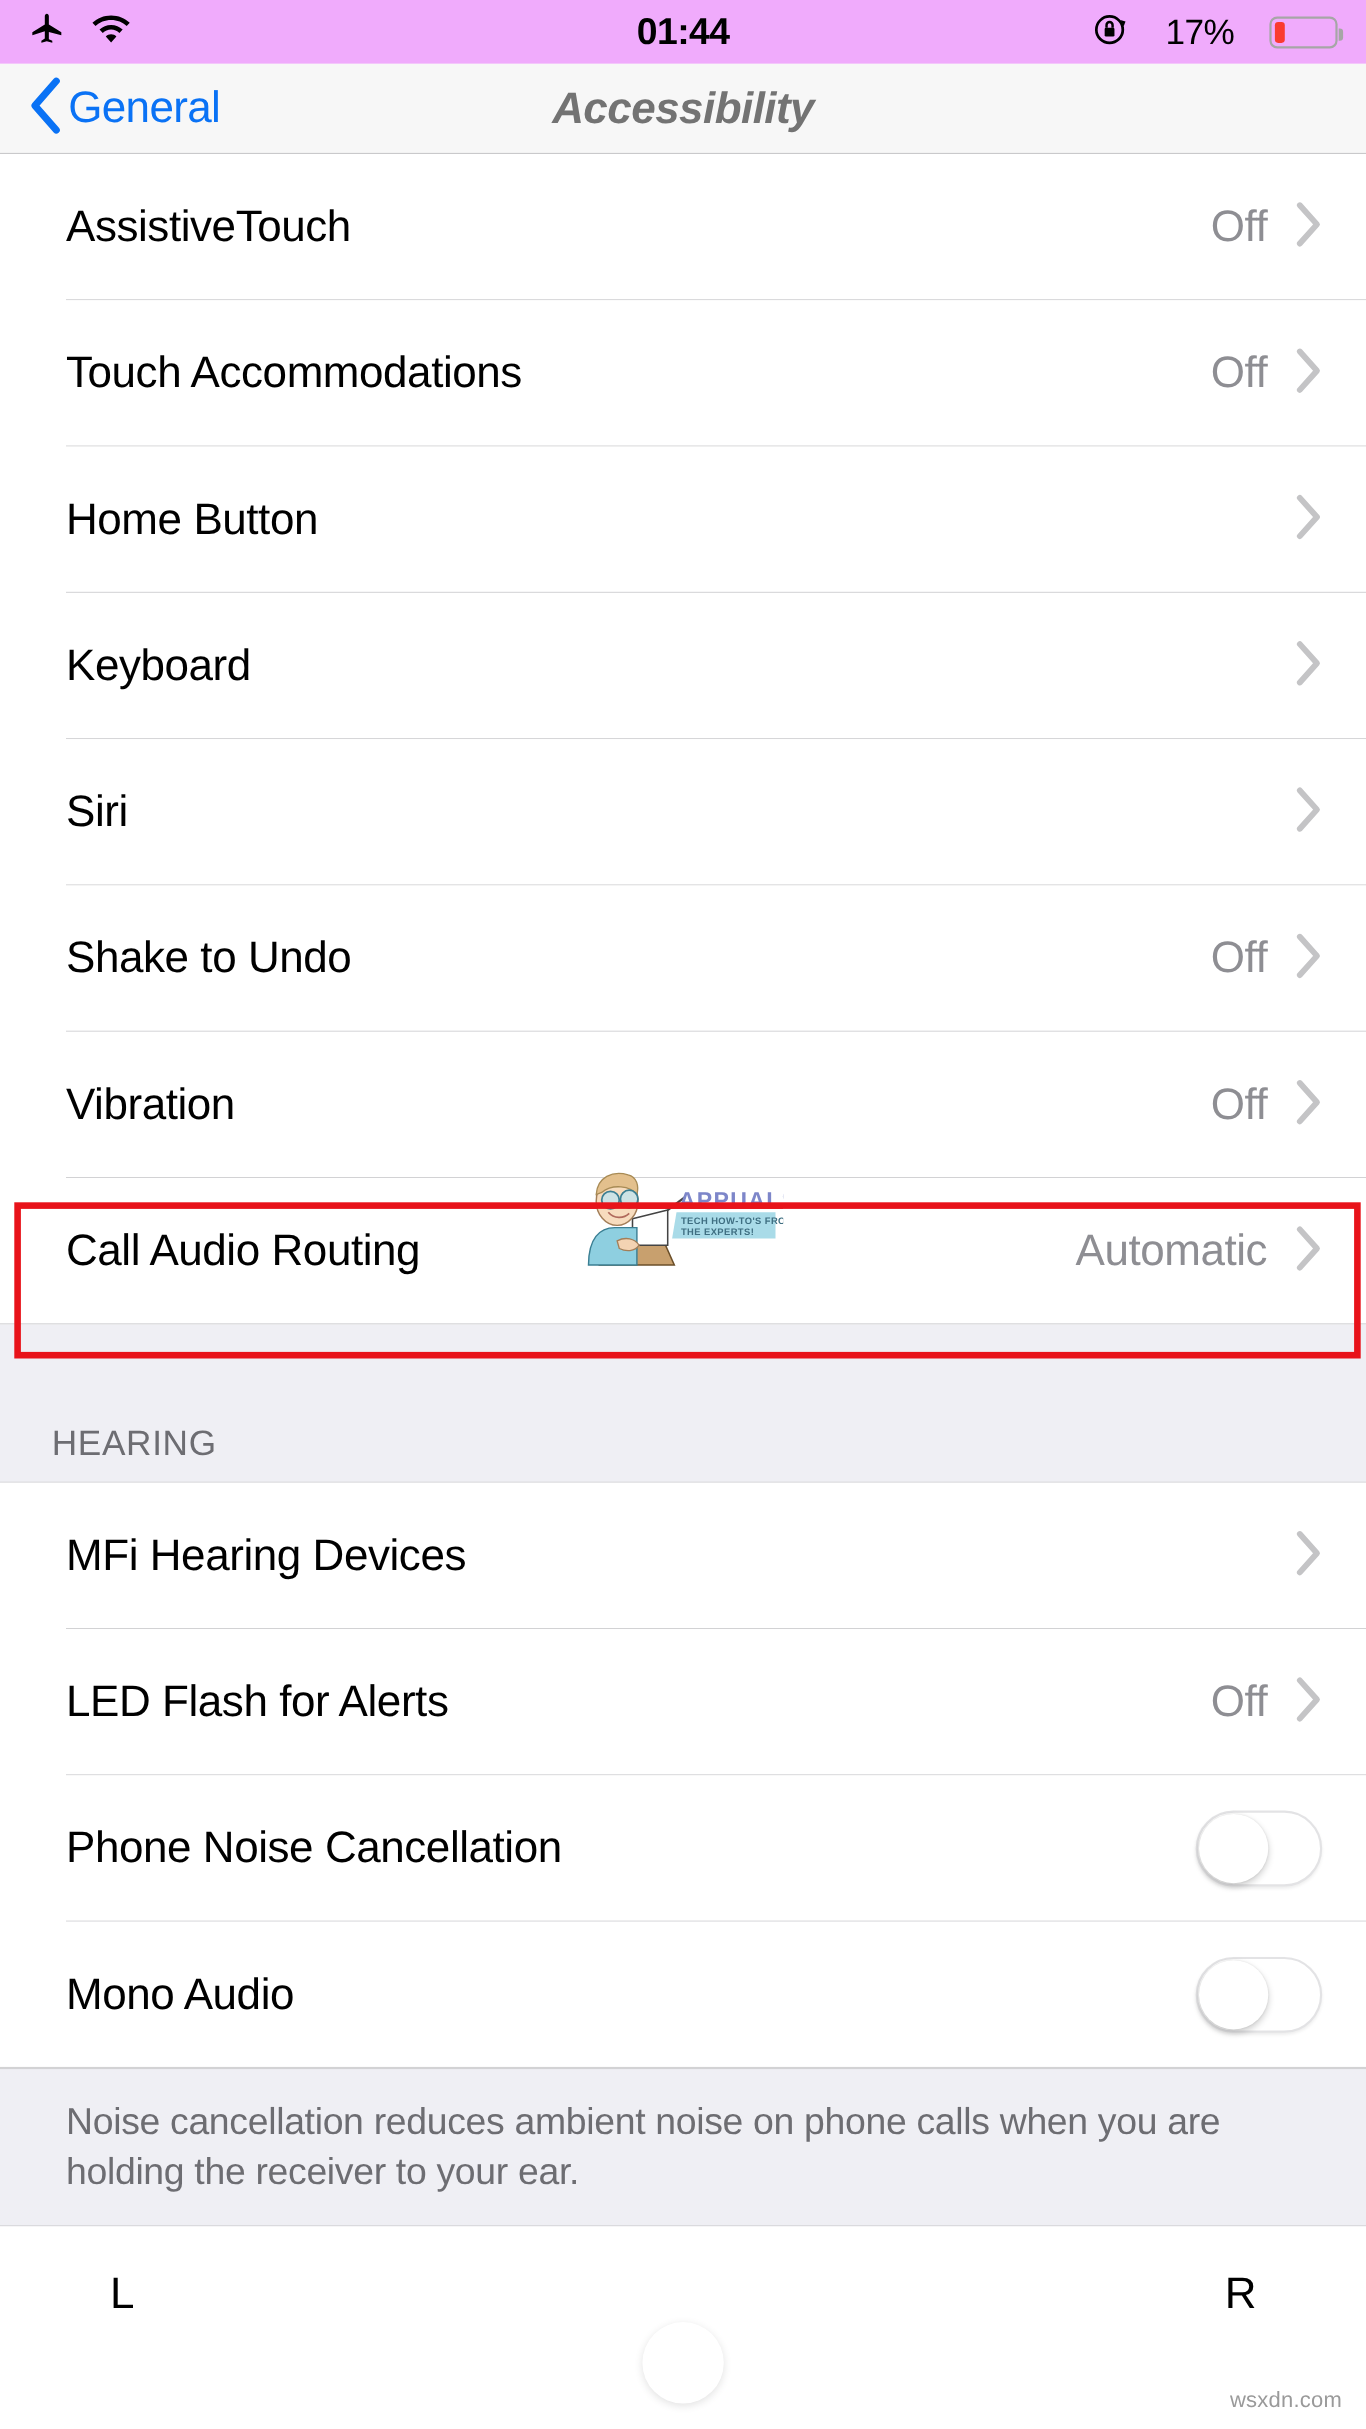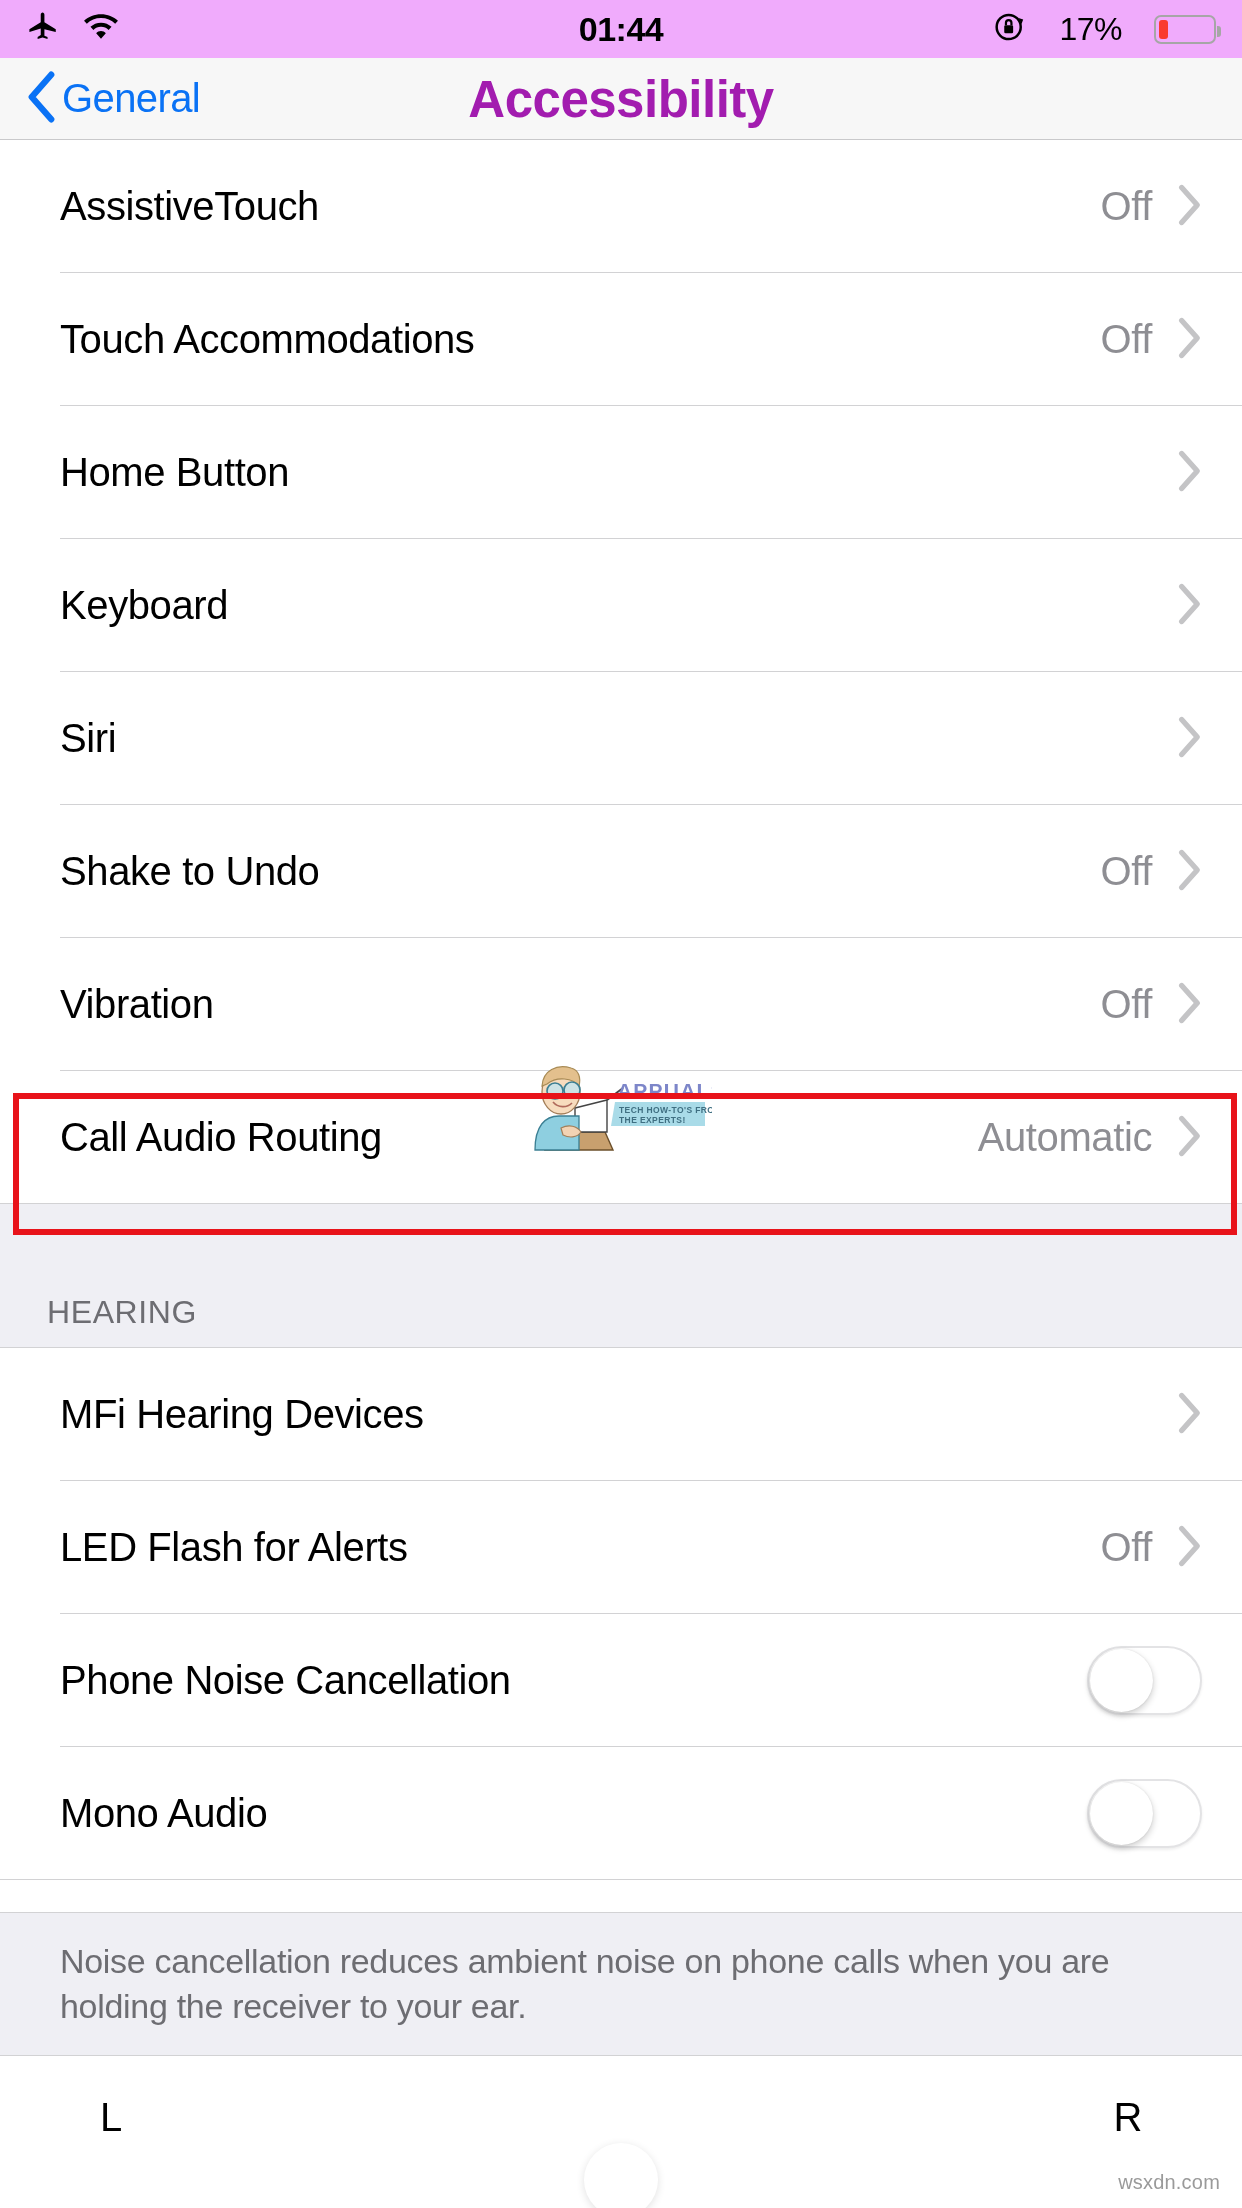--- a/index.html
+++ b/index.html
@@ -56,21 +56,21 @@
   }
   .chev-back { display:block; }
   .nav-back-label {
     font-size:40px; color:#0a72f5; letter-spacing:-0.6px;
   }
   .nav-title-wrap {
     position:absolute; left:0; right:0; top:0; height:82px;
     display:flex; align-items:center; justify-content:center;
     pointer-events:none;
   }
-  .nav-title { font-size:51px; font-weight:700; color:#a21caf; letter-spacing:-0.5px; }
+  .nav-title { font-size:40px; font-weight:700; color:#737373; letter-spacing:-0.5px;font-style:italic; }
 
   
   .list-group { background:#ffffff; }
   .row {
     position:relative;
     display:flex; align-items:center;
     height:133px;
     padding-left:60px; padding-right:40px;
     background:#ffffff;
   }
@@ -110,21 +110,20 @@
     padding:0 0 16px 60px;
   }
   .section-header-label {
     font-size:32px; color:#6d6d72; letter-spacing:0.6px;
   }
   .section-footer {
     background:#efeff4;
     border-top:1px solid #d2d2d4;
     border-bottom:1px solid #d2d2d4;
     padding:26px 64px 26px 60px;
-    margin-top:32px;
   }
   .section-footer-text {
     font-size:34px; line-height:1.32; color:#6d6d72; letter-spacing:-0.3px;
   }
 
   
   .balance-area {
     position:relative; background:#ffffff; height:123px;
     display:flex; align-items:center;
     padding:0 100px;

